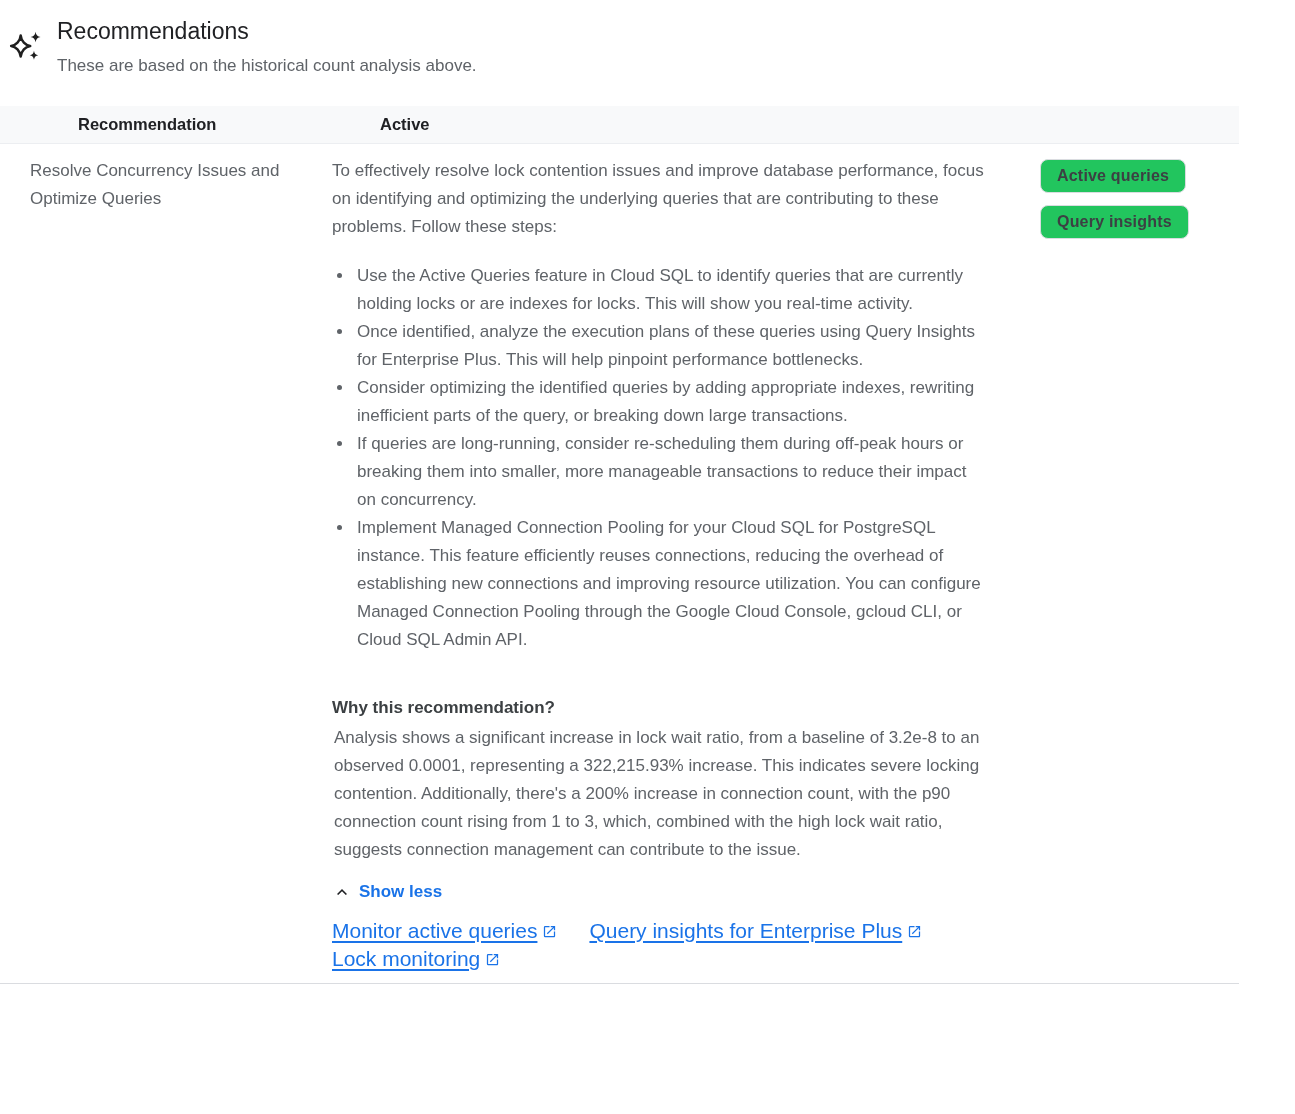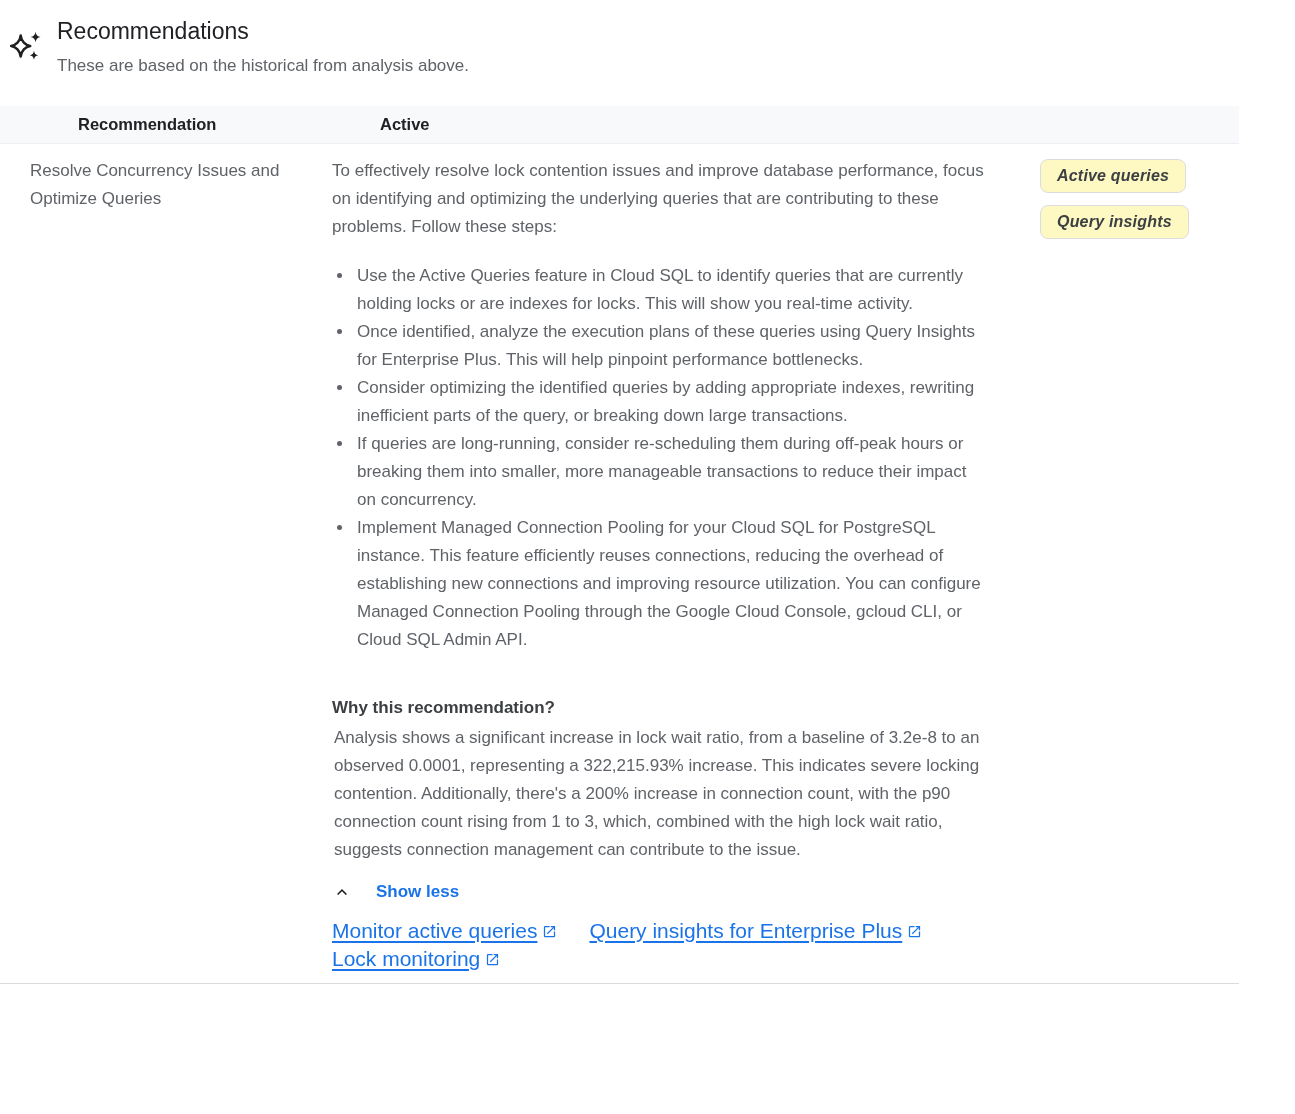--- a/index.html
+++ b/index.html
@@ -29,21 +29,21 @@
 
   
   .details { font-size:17px; line-height:28px; color:#5f6368; }
   .intro { margin:0; }
   ul.steps { margin:21px 0 0 0; padding:0 0 0 22px; }
   ul.steps li { margin:0; padding-left:3px; }
   .why-head { margin:40px 0 0 0; font-weight:700; color:#3c4043; }
   .why-text { margin:2px; }
 
   .showless {
-    display:inline-flex; align-items:center; gap:24px; margin-top:16px;
+    display:inline-flex; align-items:center; gap:7px; margin-top:16px;
     color:#1a73e8; font-size:17px; font-weight:700; cursor:pointer;
     background:none; border:none; padding:0; font-family:inherit;
   }
   .showless svg { display:block; }
 
   .links {
     display:flex; flex-wrap:wrap; column-gap:32px; row-gap:0;
     margin-top:6px; max-width:655px; font-size:21px; line-height:28px;
   }
   a.doc-link {
@@ -53,41 +53,41 @@
   a.doc-link .lbl { text-decoration:underline; text-underline-offset:3px; }
   a.doc-link svg { width:15px; height:15px; flex:0 0 auto; }
 
   
   .actions {
     flex:1; display:flex; flex-direction:column; align-items:flex-start;
     gap:12px; padding-left:53px; padding-top:2px; box-sizing:border-box;
   }
   .chip {
     font-family:inherit; font-size:16px; font-weight:600; letter-spacing:.2px;
-    color:#3c4043; background:#fef9c3; border:1px solid #dadce0;
+    color:#3c4043; background:#22c55e; border:1px solid #dadce0;
     border-radius:8px; padding:4px 16px; height:34px; cursor:pointer;
-    display:inline-flex; align-items:center;font-style:italic;
+    display:inline-flex; align-items:center;
   }
 </style>
 </head>
 <body>
 
 <div class="page">
 
   <div class="header">
     <span class="spark-wrap">
       <svg width="34" height="36" viewBox="0 0 32 32" aria-hidden="true">
         <path d="M11 6 C11.5 11.5 15.5 15.5 20 16 C15.5 16.5 11.5 20.5 11 26 C10.5 20.5 6.5 16.5 2 16 C6.5 15.5 10.5 11.5 11 6 Z" fill="none" stroke="#1f1f1f" stroke-width="2.3" stroke-linejoin="round"></path>
         <path d="M25 2.5 C25.35 5.6 27.1 7.15 29.7 7.5 C27.1 7.85 25.35 9.4 25 12.5 C24.65 9.4 22.9 7.85 20.3 7.5 C22.9 7.15 24.65 5.6 25 2.5 Z" fill="#1f1f1f"></path>
         <path d="M23.5 20.5 C23.8 23.1 25.3 24.45 27.5 24.75 C25.3 25.05 23.8 26.4 23.5 29 C23.2 26.4 21.7 25.05 19.5 24.75 C21.7 24.45 23.2 23.1 23.5 20.5 Z" fill="#1f1f1f"></path>
       </svg>
     </span>
     <div>
       <h1 class="page-title">Recommendations</h1>
-      <p class="page-subtitle">These are based on the historical from analysis above.</p>
+      <p class="page-subtitle">These are based on the historical count analysis above.</p>
     </div>
   </div>
 
   <div class="thead">
     <div class="col1">Recommendation</div>
     <div class="col2">Active</div>
   </div>
 
   <div class="trow">
 

